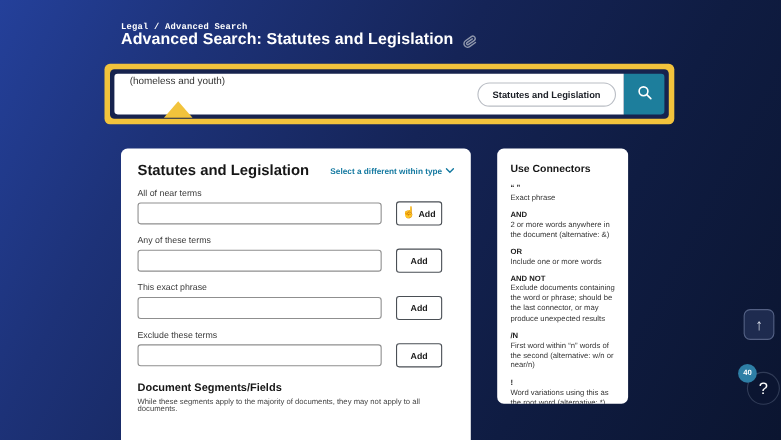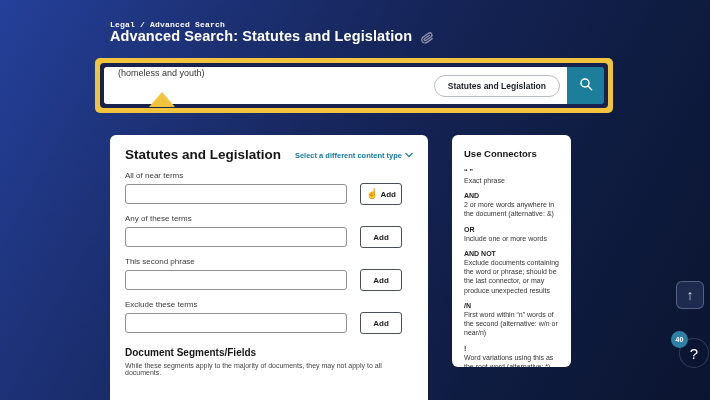--- a/index.html
+++ b/index.html
@@ -77,21 +77,21 @@
         </span>
       </button>
     </div>
   </div>
   <div class="tour-caret"></div>
 
   <div class="form-card">
     <div class="form-head">
       <div class="form-title">Statutes and Legislation</div>
       <div class="content-type-link">
-        <span>Select a different content type</span>
+        <span>Select a different within type</span>
         <span>
           <svg width="8" height="6" viewBox="0 0 10 6" fill="none" stroke="#1479A0" stroke-width="1.6" stroke-linecap="round">
               <path d="M1 1l4 4 4-4"></path>
             </svg>
         </span>
       </div>
     </div>
 
     <div class="field-group">
       <div class="field-label">All of near terms</div>
@@ -108,21 +108,21 @@
       <div class="field-label">Any of these terms</div>
       <div class="field-row">
         <input class="field-input" type="text" value="" style="">
         <button class="add-btn">
           <span>Add</span>
         </button>
       </div>
     </div>
 
     <div class="field-group">
-      <div class="field-label">This second phrase</div>
+      <div class="field-label">This exact phrase</div>
       <div class="field-row">
         <input class="field-input" type="text" value="" style="">
         <button class="add-btn">
           <span>Add</span>
         </button>
       </div>
     </div>
 
     <div class="field-group">
       <div class="field-label">Exclude these terms</div>

